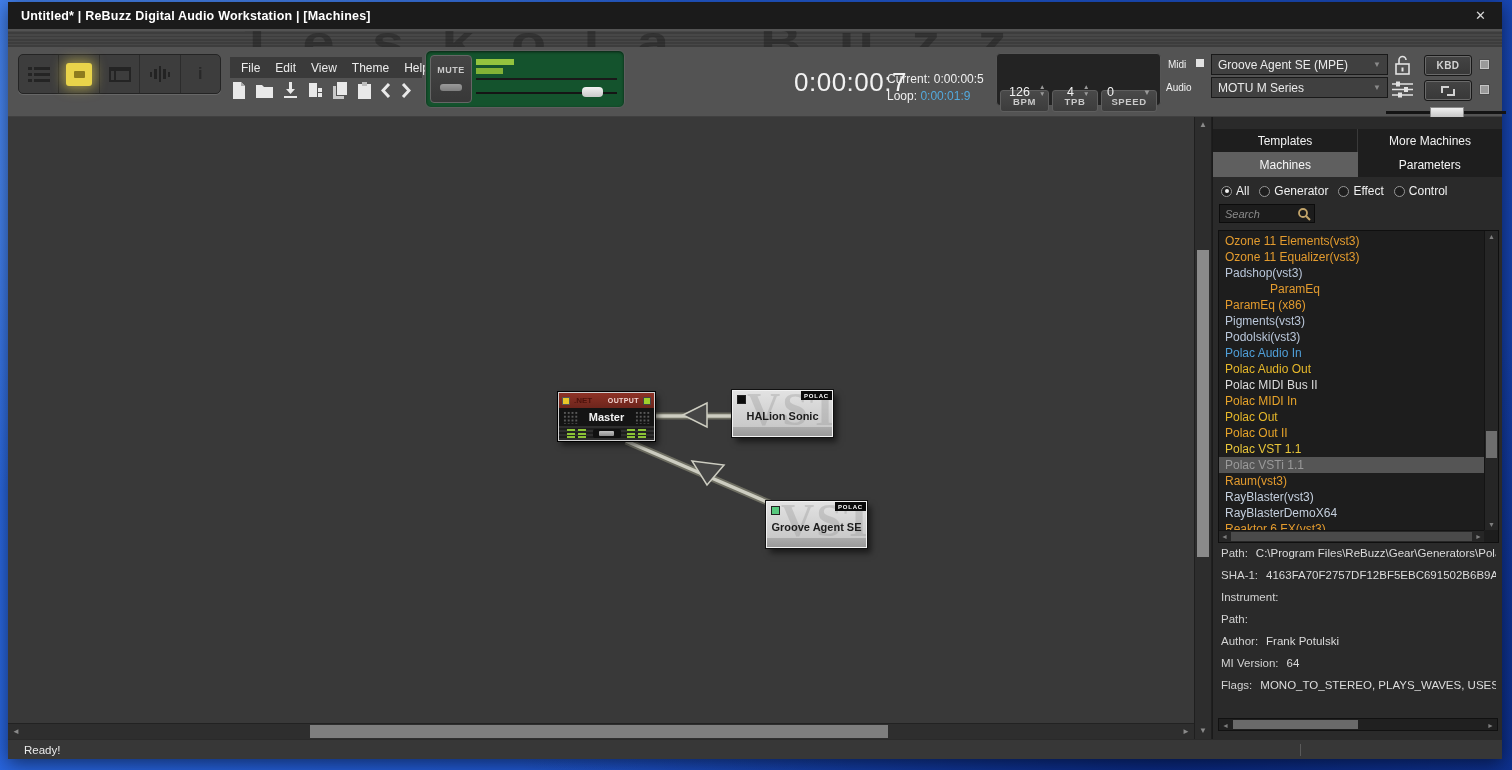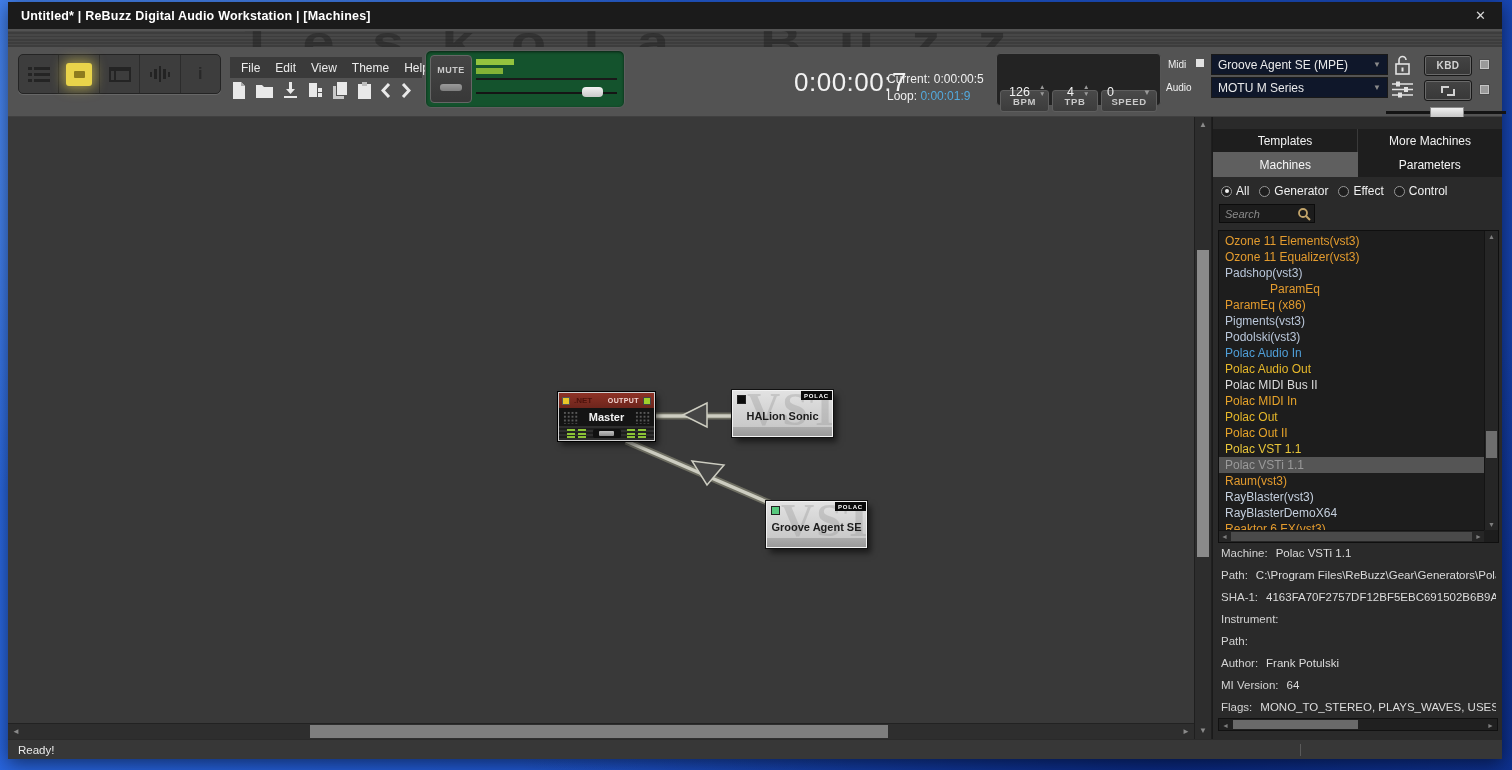--- a/index.html
+++ b/index.html
@@ -81,21 +81,21 @@
     border:1px solid #565656; border-radius:4px; }
   .tempo-hdr { position:absolute; top:3px; height:22px; background:linear-gradient(#494949,#3c3c3c); border:1px solid #5e5e5e;
     border-radius:3px; font-size:9.5px; font-weight:bold; color:#c9c9c9; letter-spacing:.6px; display:flex; align-items:center; justify-content:center;margin-top:33px; }
   .tempo-val { position:absolute; top:31px; font-size:12.5px; color:#f2f2f2; }
   .spin { position:absolute; top:30px; display:flex; flex-direction:column; gap:1px; font-size:6.5px; color:#9a9a9a; line-height:6px; }
   .dd-caret { color:#9a9a9a; font-size:8px; }
 
   
   .io-label { position:absolute; font-size:10px; color:#f0f0f0; }
   .midi-ind { position:absolute; left:1188px; top:30px; width:8px; height:8px; background:#e2e2e2; }
-  .io-dd { position:absolute; left:1203px; width:177px; height:21px; background:#0f172a; border:1px solid #191919;
+  .io-dd { position:absolute; left:1203px; width:177px; height:21px; background:#404040; border:1px solid #191919;
     display:flex; align-items:center; }
   .io-dd .txt { font-size:12px; color:#eaeaea; padding-left:6px; flex:1; white-space:nowrap; overflow:hidden; }
   .io-dd .car { color:#8a8a8a; font-size:8px; padding-right:6px; }
 
   .tool-sq-btn { position:absolute; left:1416px; width:48px; height:21px; background:linear-gradient(#444,#383838);
     border:1px solid #181818; border-radius:3px; box-shadow:inset 0 0 0 1px #6a6a6a; display:flex; align-items:center; justify-content:center; }
   .tool-sq-btn.kbd { top:26px; font-size:10px; font-weight:bold; color:#d2d2d2; letter-spacing:.5px; }
   .tool-sq-btn.expand { top:51px; }
   .corner-icon { position:relative; width:14px; height:10px; }
   .corner-icon::before { content:""; position:absolute; left:0; top:0; width:6px; height:5px; border-left:2px solid #d2d2d2; border-top:2px solid #d2d2d2; }
@@ -176,21 +176,21 @@
   .mlist-hscroll .thumb { position:absolute; left:12px; right:12px; top:1px; bottom:1px; background:#4a4a4a; }
   .sa { color:#7e7e7e; font-size:7px; position:absolute; }
 
   .info { position:absolute; left:8px; top:430px; right:6px; }
   .info-row { height:22px; font-size:11.5px; color:#d2d2d2; white-space:nowrap; overflow:hidden; }
   .info-row .val { margin-left:8px; color:#dcdcdc; }
   .info-hscroll { position:absolute; left:5px; right:4px; top:601px; height:13px; background:#202020; border:1px solid #111; }
   .info-hscroll .thumb { position:absolute; left:14px; width:45%; top:1px; bottom:1px; background:#6a6a6a; }
 
   
-  .statusbar { height:20px; background:#373737; border-top:1px solid #2a2a2a; display:flex; align-items:center; flex:0 0 auto; position:relative; }
+  .statusbar { height:20px; background:#373737; border-top:1px solid #2a2a2a; display:flex; align-items:center; flex:0 0 auto; position:relative;padding-left:6px; }
   .status-text { font-size:11.5px; color:#eaeaea; padding-left:10px; }
   .status-div { position:absolute; left:1292px; top:4px; width:1px; height:12px; background:#5a5a5a; }
 </style>
 </head>
 <body>
 
 <div class="window">
 
   <div class="titlebar">
     <span class="title-text">Untitled* | ReBuzz Digital Audio Workstation | [Machines]</span>
@@ -478,23 +478,20 @@
         </div>
         <div class="mlist-hscroll">
           <span class="sa" style="left:2px; top:2px">◄</span>
           <div class="thumb"></div>
           <span class="sa" style="right:2px; top:2px">►</span>
         </div>
       </div>
 
       <div class="info">
           <div class="info-row">
-    <span class="lab">Machine:</span><span class="val">Polac VSTi 1.1</span>
-  </div>
-          <div class="info-row">
     <span class="lab">Path:</span><span class="val">C:\Program Files\ReBuzz\Gear\Generators\Polac V</span>
   </div>
           <div class="info-row">
     <span class="lab">SHA-1:</span><span class="val">4163FA70F2757DF12BF5EBC691502B6B9A0F90E</span>
   </div>
           <div class="info-row">
     <span class="lab">Instrument:</span><span class="val"></span>
   </div>
           <div class="info-row">
     <span class="lab">Path:</span><span class="val"></span>

